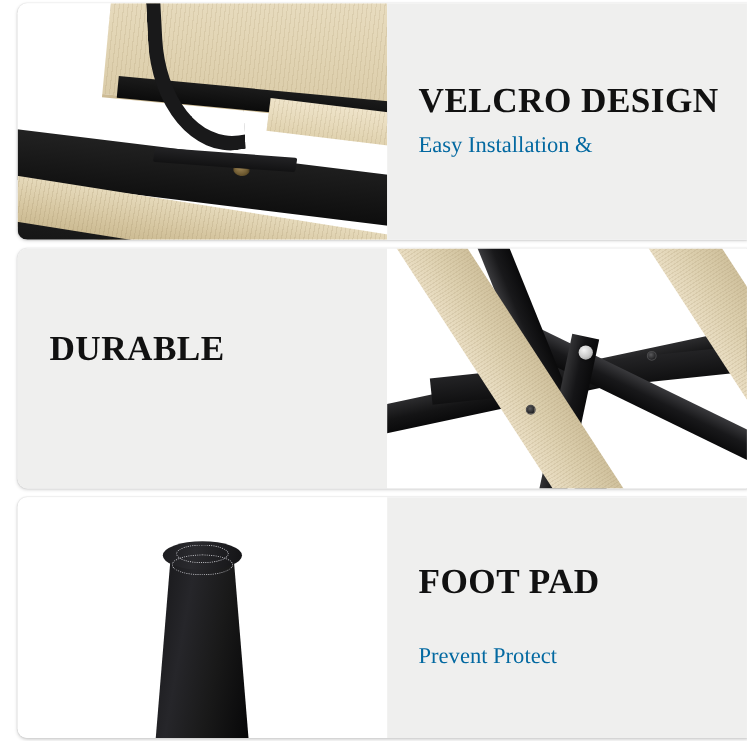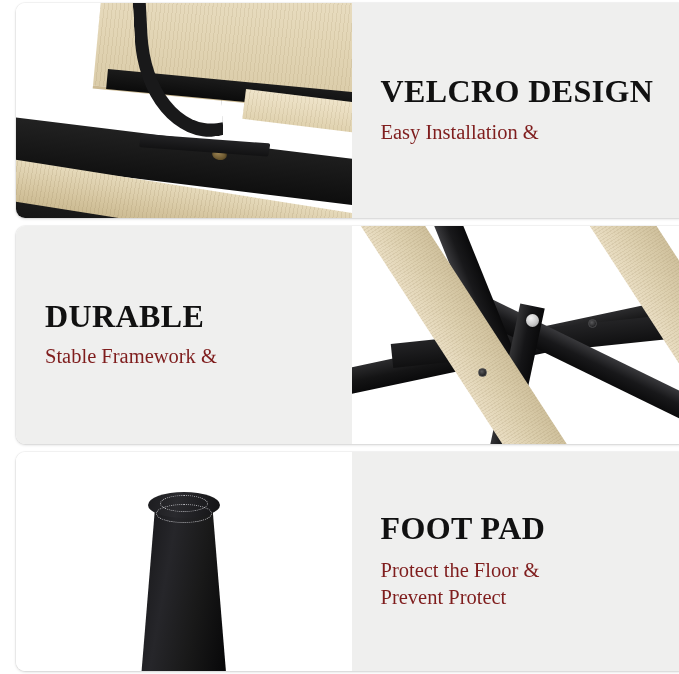--- a/index.html
+++ b/index.html
@@ -61,21 +61,21 @@
     line-height: 1.08;
   }
 
   .row-1 .feature-title { font-size: 32px; margin-bottom: 11px; }
   .row-2 .feature-title { font-size: 32px; margin-bottom: 9px; max-width: 250px; }
   .row-3 .feature-title { font-size: 32px; margin-bottom: 11px; }
 
   .feature-sub {
     font-family: "Liberation Serif", "DejaVu Serif", serif;
     font-weight: normal;
-    color: #7f1d1d;
+    color: #0369a1;
     font-size: 20.5px;
     line-height: 1.35;
     max-width: 275px;
   }
 
   
   .ph1 { background: #ffffff; }
 
   .ph1 .wood-board {
     position: absolute;
@@ -331,21 +331,21 @@
 
   </section>
 
   <section class="feature-row row-2">
 
     <div class="text-pane">
       <h2 class="feature-title">
         <span>DURABLE</span><br>
       </h2>
       <p class="feature-sub">
-        <span>Stable Framework &amp;</span><br>
+        <br>
       </p>
     </div>
 
     <div class="photo-pane ph2">
       <div class="bar bar-h"></div>
       <div class="bar bar-h2"></div>
       <div class="bar bar-long"></div>
       <div class="bar bar-diag-a"></div>
       <div class="bar bar-diag-b"></div>
       <div class="slat slat-1"></div>
@@ -363,20 +363,20 @@
     <div class="photo-pane ph3">
       <div class="foot-pad"></div>
       <div class="foot-cap"></div>
       <div class="ring ring-top"></div>
       <div class="ring ring-bot"></div>
     </div>
 
     <div class="text-pane">
       <h2 class="feature-title">FOOT PAD</h2>
       <p class="feature-sub">
-        <span>Protect the Floor &amp;</span><br>
+        <br>
         <span>Prevent Protect</span>
       </p>
     </div>
 
   </section>
 
 </div>
 
 </body></html>

